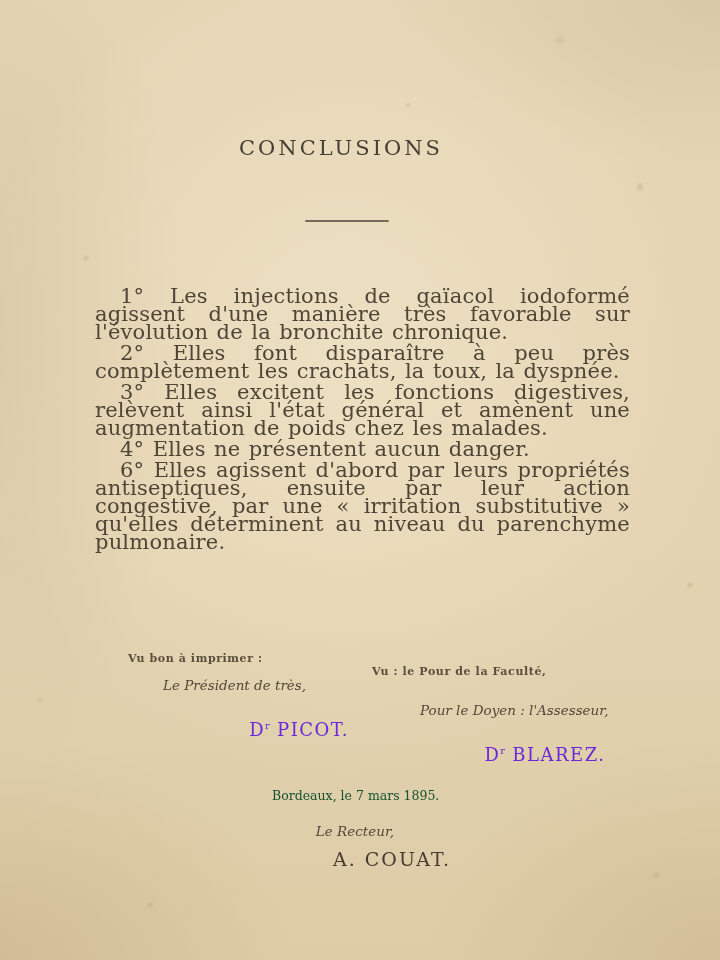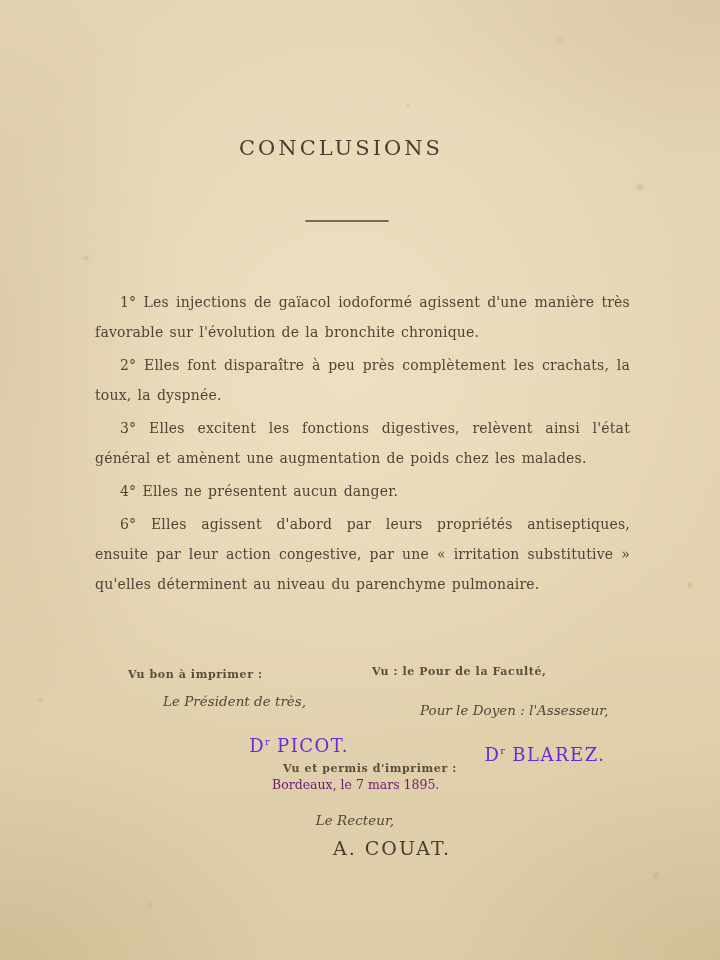--- a/index.html
+++ b/index.html
@@ -41,48 +41,48 @@
   }
   .divider {
     position: absolute; top: 220px; left: 305px;
     width: 84px; height: 2px;
     background: #766b5b;
     border-radius: 1px;
   }
   .body-text {
     position: absolute; top: 287px; left: 95px;
     width: 535px;
-    font-size: 14px; line-height: 30px;
+    font-size: 21px; line-height: 18px;
     text-align: justify;
     letter-spacing: 0.2px;
     word-spacing: 1.5px;
   }
   .body-text p { margin: 0 0 3px 0; text-indent: 25px; }
-  .sig-left  { position: absolute; top: 668px; left: 128px; width: 250px; }
+  .sig-left  { position: absolute; top: 652px; left: 128px; width: 250px; }
   .sig-right { position: absolute; top: 665px; left: 372px; width: 270px; }
   .sig-small {
     font-size: 11px; letter-spacing: 0.6px;
     color: #5a4e3d; font-weight: bold;
   }
   .sig-italic {
     font-style: italic; font-size: 13.5px;
     margin-top: 12px; color: #52483a;
   }
   .sig-name {
     font-size: 18px; letter-spacing: 1.5px;
     margin-top: 26px; color: #6d28d9; text-align: center;
   }
   .sig-left .sig-italic { padding-left: 35px; }
   .sig-left .sig-name   { padding-left: 92px; }
   .sig-right .sig-italic{ padding-left: 48px; margin-top: 24px; }
   .sig-right .sig-name  { padding-left: 76px; }
   sup { font-size: 0.55em; vertical-align: super; letter-spacing: 0; }
   .imprimatur { position: absolute; top: 762px; left: 230px; width: 280px; }
   .imp-line1 { font-size: 11px; font-weight: bold; letter-spacing: 0.6px; color: #5a4e3d; text-align: center; }
-  .imp-line2 { font-size: 12.5px; color: #701a75; margin-top: 2px; padding-left: 42px; }
+  .imp-line2 { font-size: 12.5px; color: #14532d; margin-top: 26px; padding-left: 42px; }
   .imp-line3 { font-style: italic; font-size: 13.5px; color: #52483a; margin-top: 20px; text-align: center; padding-right: 30px; }
   .imp-name  { font-size: 19px; letter-spacing: 2px; color: #453d30; margin-top: 9px; text-align: center; padding-left: 44px; }
 </style>
 </head>
 <body>
 
 <div class="paper"></div>
 
 <div class="page-title ink">CONCLUSIONS</div>
 
@@ -102,17 +102,16 @@
   <div class="sig-name"><span>D</span><sup>r</sup> <span>PICOT.</span></div>
 </div>
 
 <div class="sig-right">
   <div class="sig-small">Vu : le Pour de la Faculté,</div>
   <div class="sig-italic">Pour le Doyen : l'Assesseur,</div>
   <div class="sig-name"><span>D</span><sup>r</sup> <span>BLAREZ.</span></div>
 </div>
 
 <div class="imprimatur">
-  <div class="imp-line1">Vu et permis d'imprimer :</div>
   <div class="imp-line2">Bordeaux, le 7 mars 1895.</div>
   <div class="imp-line3">Le Recteur,</div>
   <div class="imp-name">A. COUAT.</div>
 </div>
 
 </body></html>

